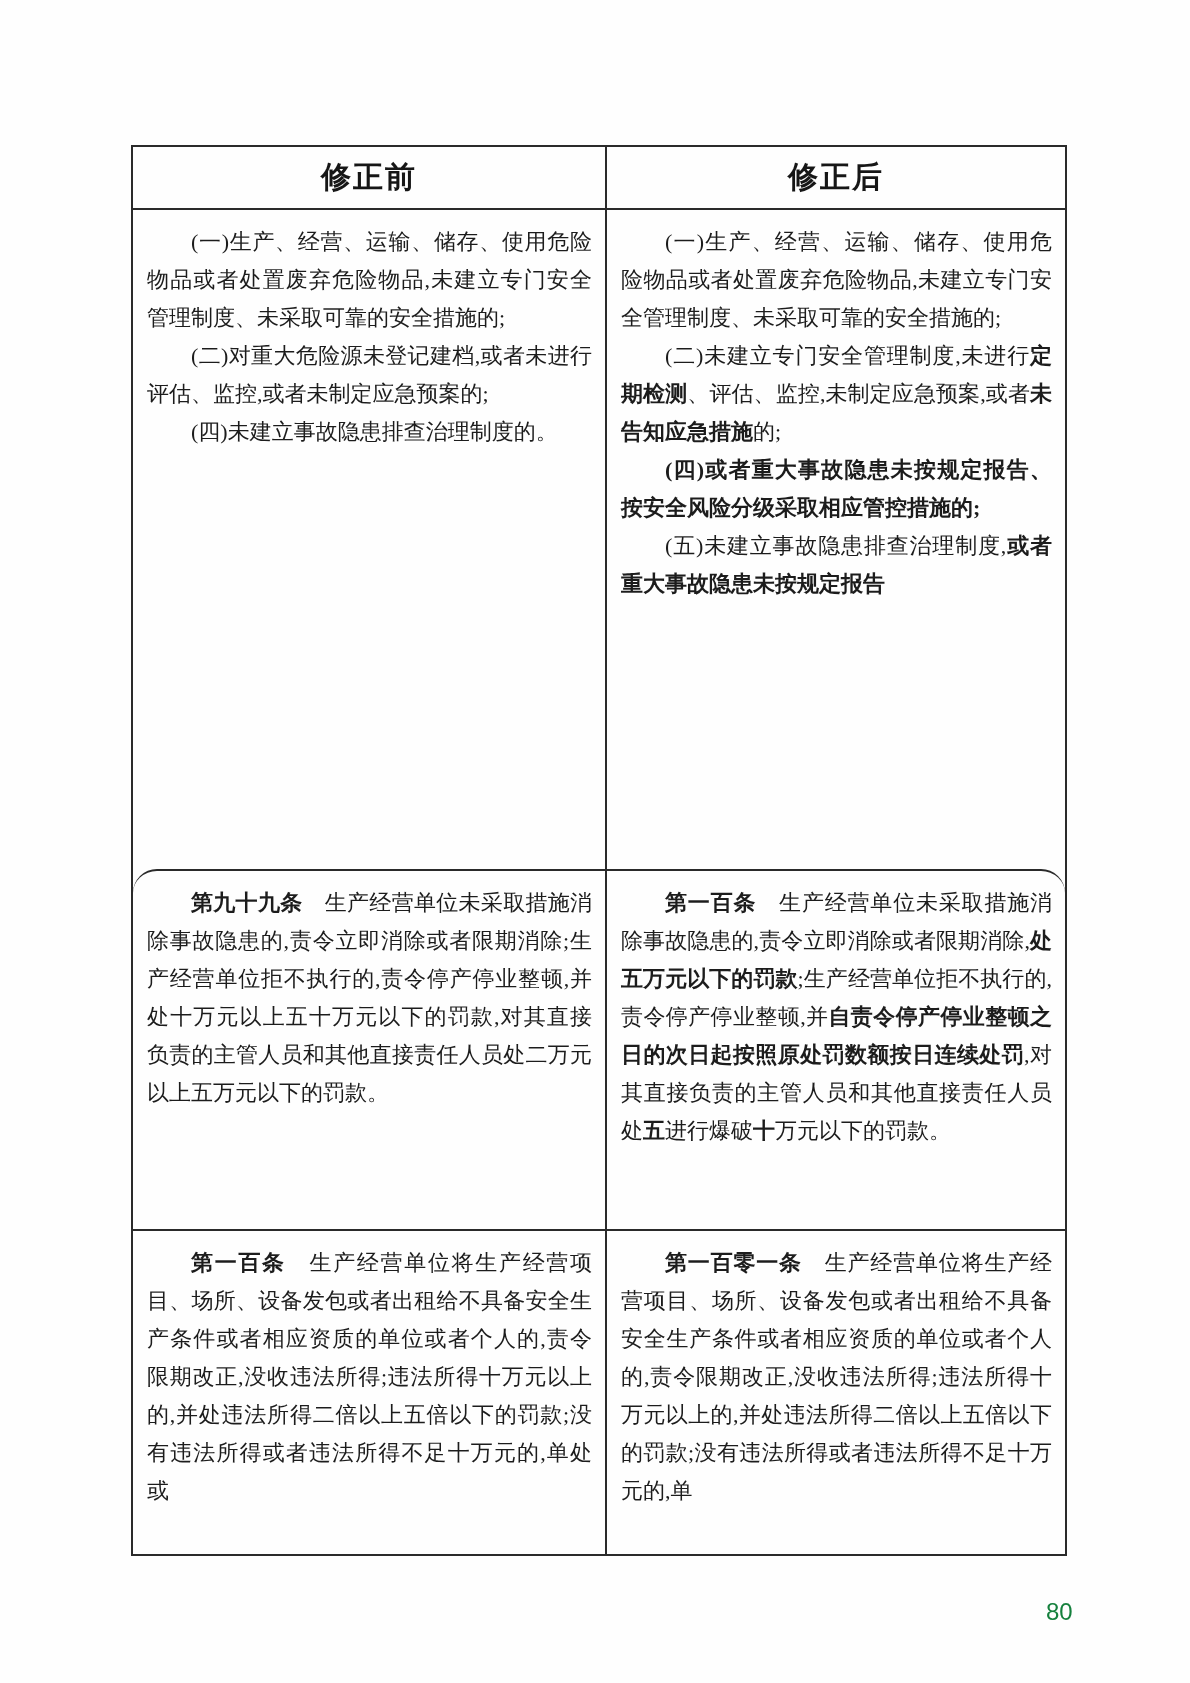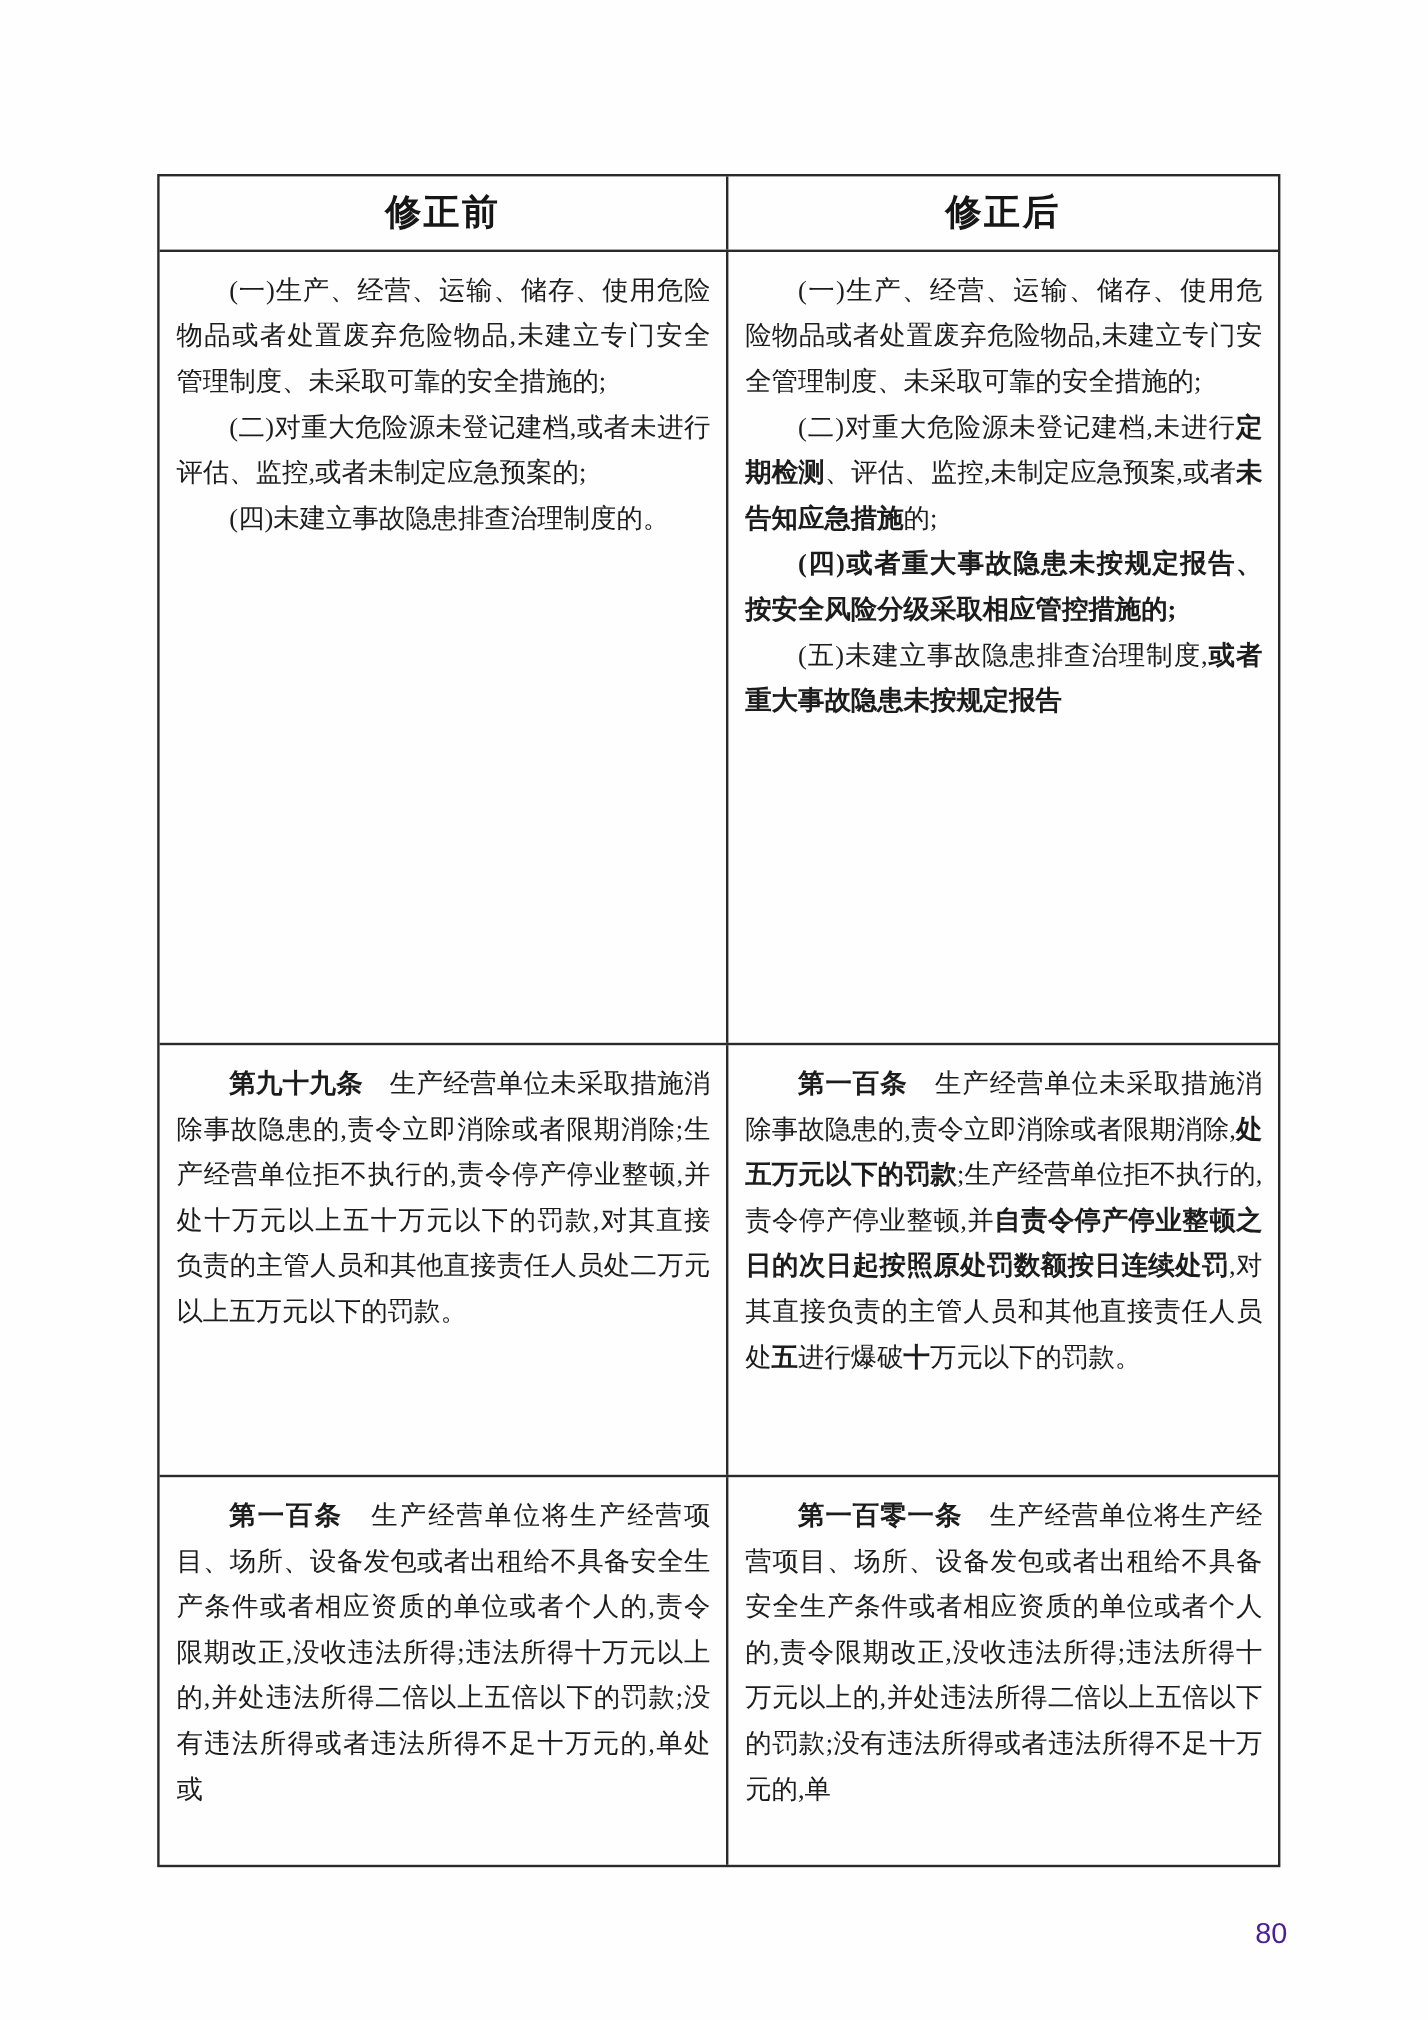--- a/index.html
+++ b/index.html
@@ -23,21 +23,21 @@
     box-sizing:border-box;
     border:2px solid #2a2a2a;
     display:flex;
     flex-direction:column;
     background:transparent;
   }
   .t-row { display:flex; box-sizing:border-box; flex:0 0 auto; }
   .t-row + .t-row { border-top:2px solid #2a2a2a; }
   .row-header { height:61px; }
   .row-1 { height:661px; }
-  .row-2 { height:360px; }
+  .row-2 { height:360px;border-radius:24px; }
   .row-3 { flex:1 1 auto; }
   .t-cell {
     flex:0 0 472px;
     width:472px;
     box-sizing:border-box;
     padding:13px 13px 0 14px;
     overflow:hidden;
   }
   .t-cell + .t-cell {
     border-left:2px solid #2a2a2a;
@@ -67,21 +67,21 @@
   .b {
     font-weight:700;
     font-family:Liberation Serif, serif;
   }
   .page-number {
     position:absolute;
     left:1046px;
     top:1598px;
     font-family:"Liberation Sans","DejaVu Sans",sans-serif;
     font-size:24px;
-    color:#4c1d95;
+    color:#15803d;
   }
 </style>
 </head>
 <body>
 
 <div class="page">
 
   <div class="doc-table">
 
     <div class="t-row row-header">
@@ -90,21 +90,21 @@
     </div>
 
     <div class="t-row row-1">
       <div class="t-cell body-cell">
           <p class="para"><span>(一)生产、经营、运输、储存、使用危险物品或者处置废弃危险物品,未建立专门安全管理制度、未采取可靠的安全措施的;</span></p>
           <p class="para"><span>(二)对重大危险源未登记建档,或者未进行评估、监控,或者未制定应急预案的;</span></p>
           <p class="para"><span>(四)未建立事故隐患排查治理制度的。</span></p>
         </div>
       <div class="t-cell body-cell">
           <p class="para"><span>(一)生产、经营、运输、储存、使用危险物品或者处置废弃危险物品,未建立专门安全管理制度、未采取可靠的安全措施的;</span></p>
-          <p class="para"><span>(二)对重大危险源未登记建档,未进行</span><span class="b">定期检测</span><span>、评估、监控,未制定应急预案,或者</span><span class="b">未告知应急措施</span><span>的;</span></p>
+          <p class="para"><span>(二)未建立专门安全管理制度,未进行</span><span class="b">定期检测</span><span>、评估、监控,未制定应急预案,或者</span><span class="b">未告知应急措施</span><span>的;</span></p>
           <p class="para"><span class="b">(四)或者重大事故隐患未按规定报告、按安全风险分级采取相应管控措施的;</span></p>
           <p class="para"><span>(五)未建立事故隐患排查治理制度,</span><span class="b">或者重大事故隐患未按规定报告</span></p>
         </div>
     </div>
 
     <div class="t-row row-2">
       <div class="t-cell body-cell">
           <p class="para"><span class="b">第九十九条</span><span>　生产经营单位未采取措施消除事故隐患的,责令立即消除或者限期消除;生产经营单位拒不执行的,责令停产停业整顿,并处十万元以上五十万元以下的罚款,对其直接负责的主管人员和其他直接责任人员处二万元以上五万元以下的罚款。</span></p>
         </div>
       <div class="t-cell body-cell">

